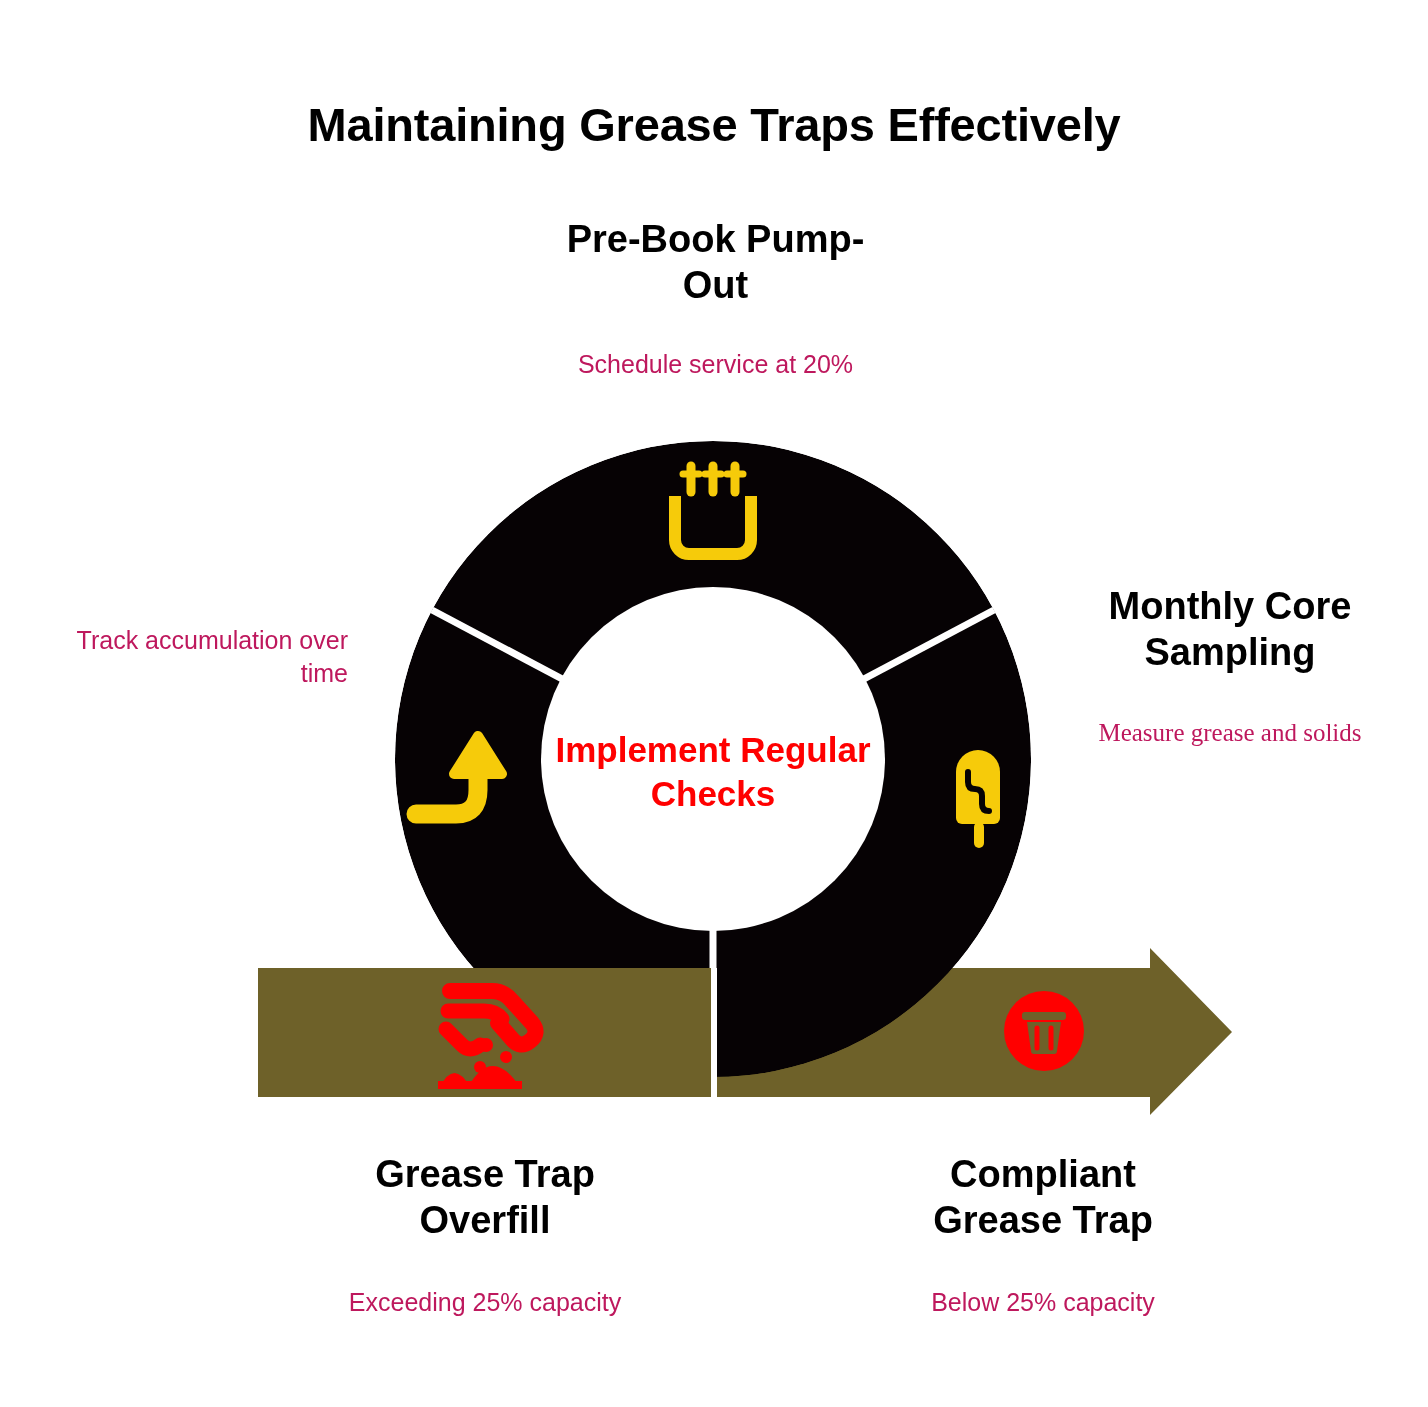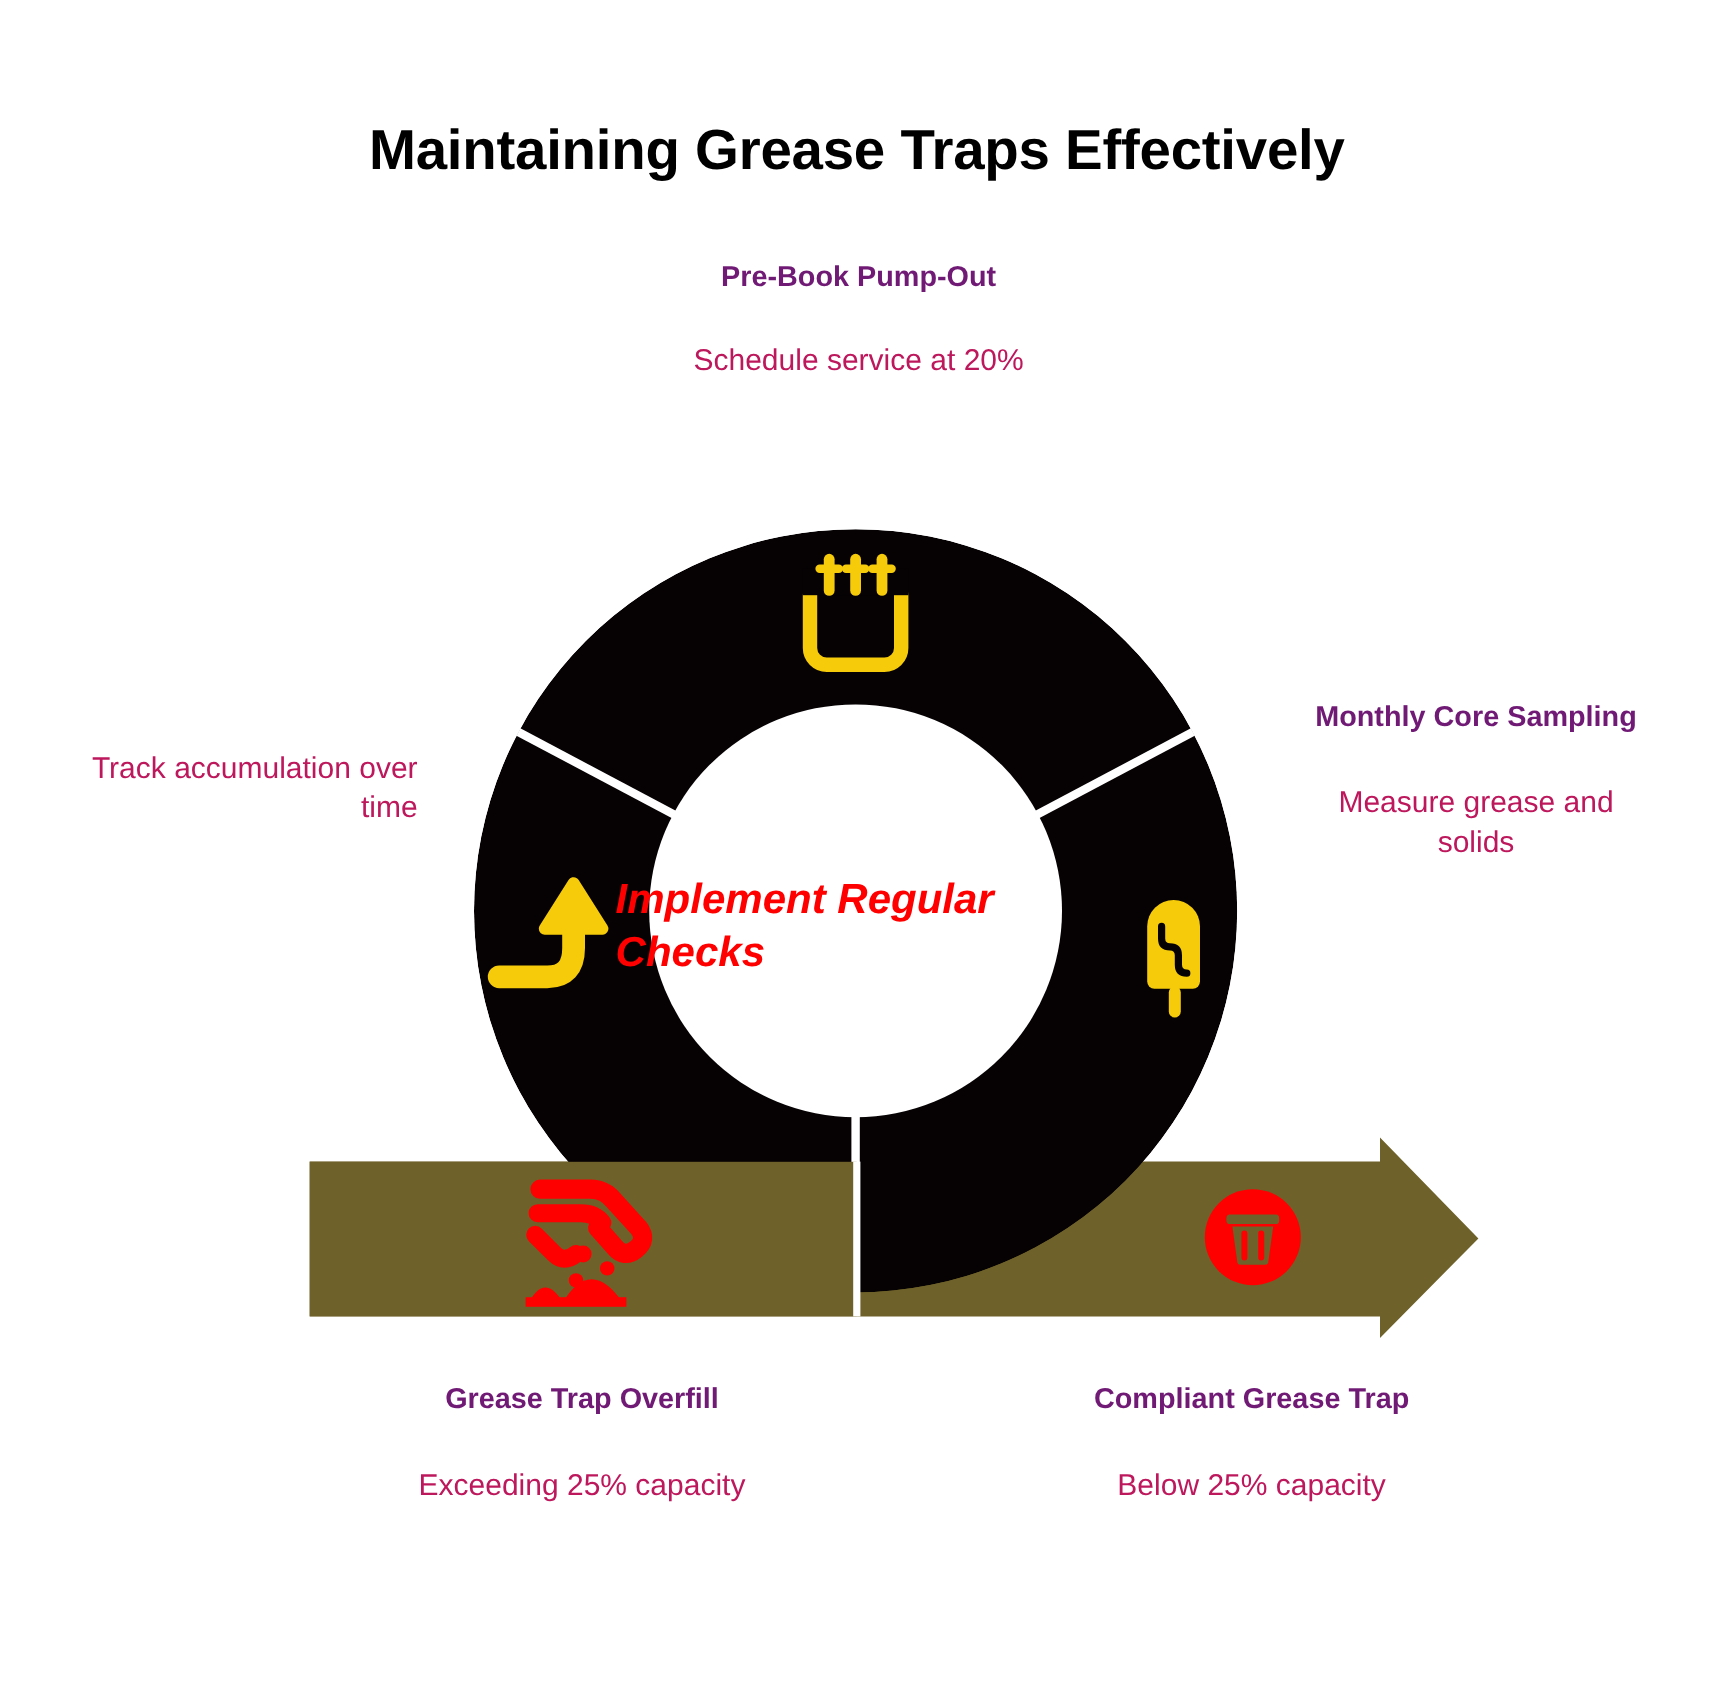--- a/index.html
+++ b/index.html
@@ -33,23 +33,23 @@
     font-size: 47px;
     font-weight: bold;
     color: #000000;
     letter-spacing: -0.2px;
     line-height: 1.08;
   }
 
   
   .callout { position: absolute; }
   .callout .head {
-    color: #701a75;
+    color: #000000;
     font-weight: bold;
-    font-size: 24px;
+    font-size: 38px;
     line-height: 1.22;
     margin: 0;
   }
   .callout .body {
     color: #be185d;
     font-weight: normal;
     font-size: 25px;
     line-height: 1.3;
     margin: 0;
   }
@@ -69,21 +69,21 @@
     text-align: right;
   }
   .callout-left .body { margin-top: 41px; }
 
   .callout-right {
     left: 1085px;
     top: 569px;
     width: 290px;
     text-align: center;
   }
-  .callout-right .body { margin-top: 41px; }
+  .callout-right .body { margin-top: 41px; font-family: Liberation Serif, serif; }
 
   .callout-bottom-left {
     left: 338px;
     top: 1137px;
     width: 294px;
     text-align: center;
   }
   .callout-bottom-left .body { margin-top: 42px; }
 
   .callout-bottom-right {
@@ -93,25 +93,25 @@
     text-align: center;
   }
   .callout-bottom-right .body { margin-top: 42px; }
 
   
   .center-label {
     position: absolute;
     left: 513px;
     top: 714px;
     width: 400px;
+    text-align: center;
     color: #FF0000;
     font-weight: bold;
     font-size: 35px;
     line-height: 1.25;
-    font-style: italic;
   }
 
   
   svg.graphic {
     position: absolute;
     left: 0; top: 0;
     width: 1428px;
     height: 1407px;
     display: block;
   }

